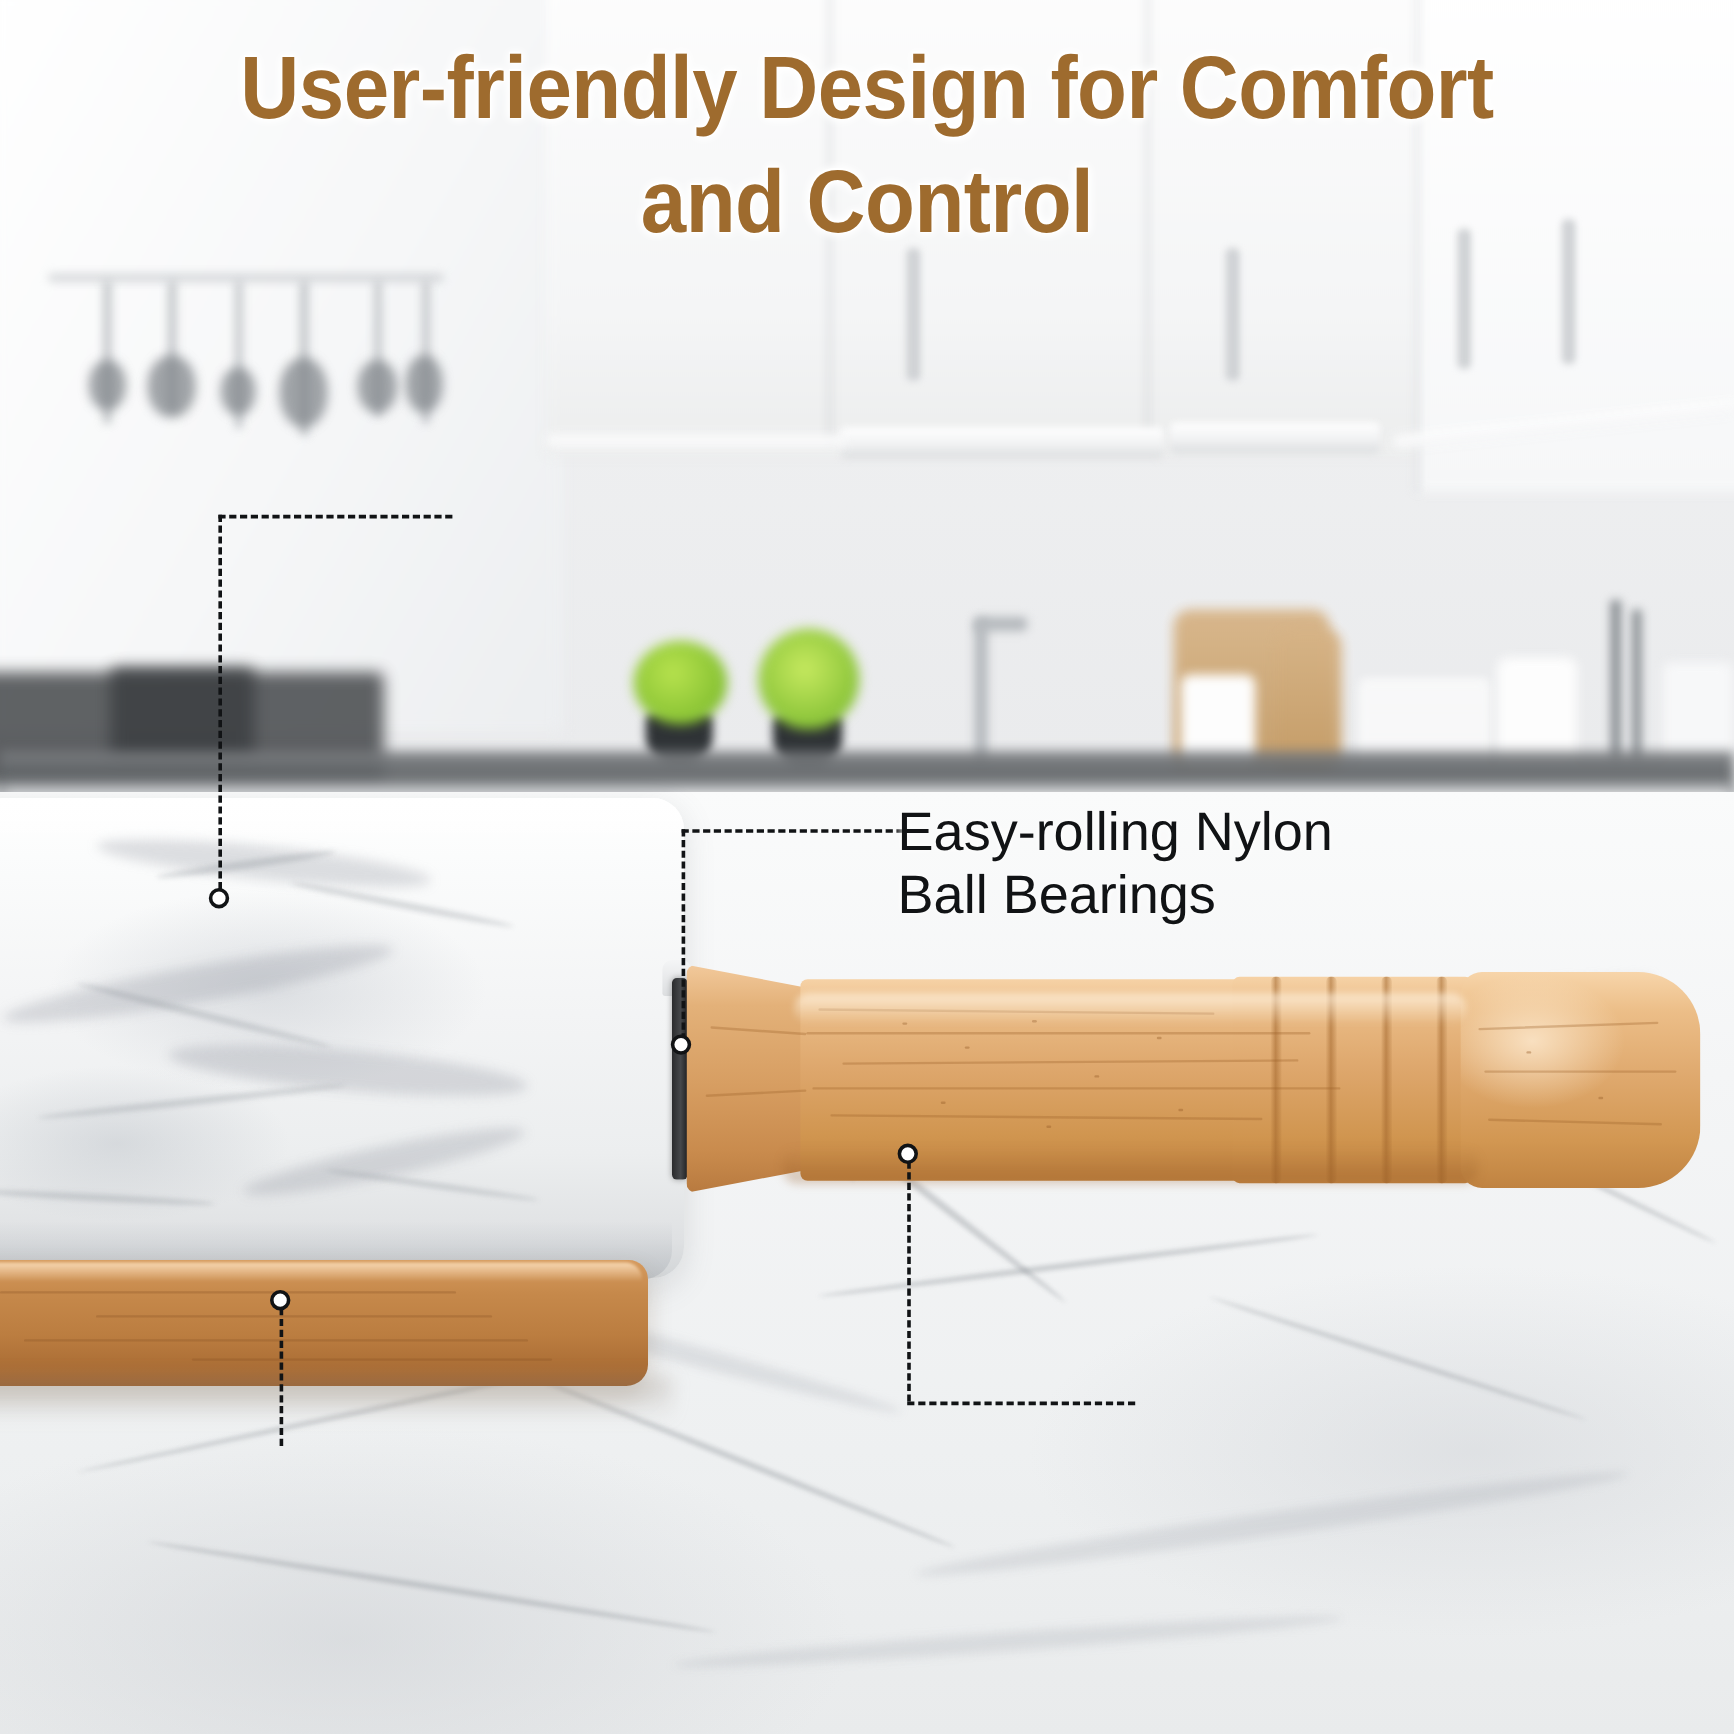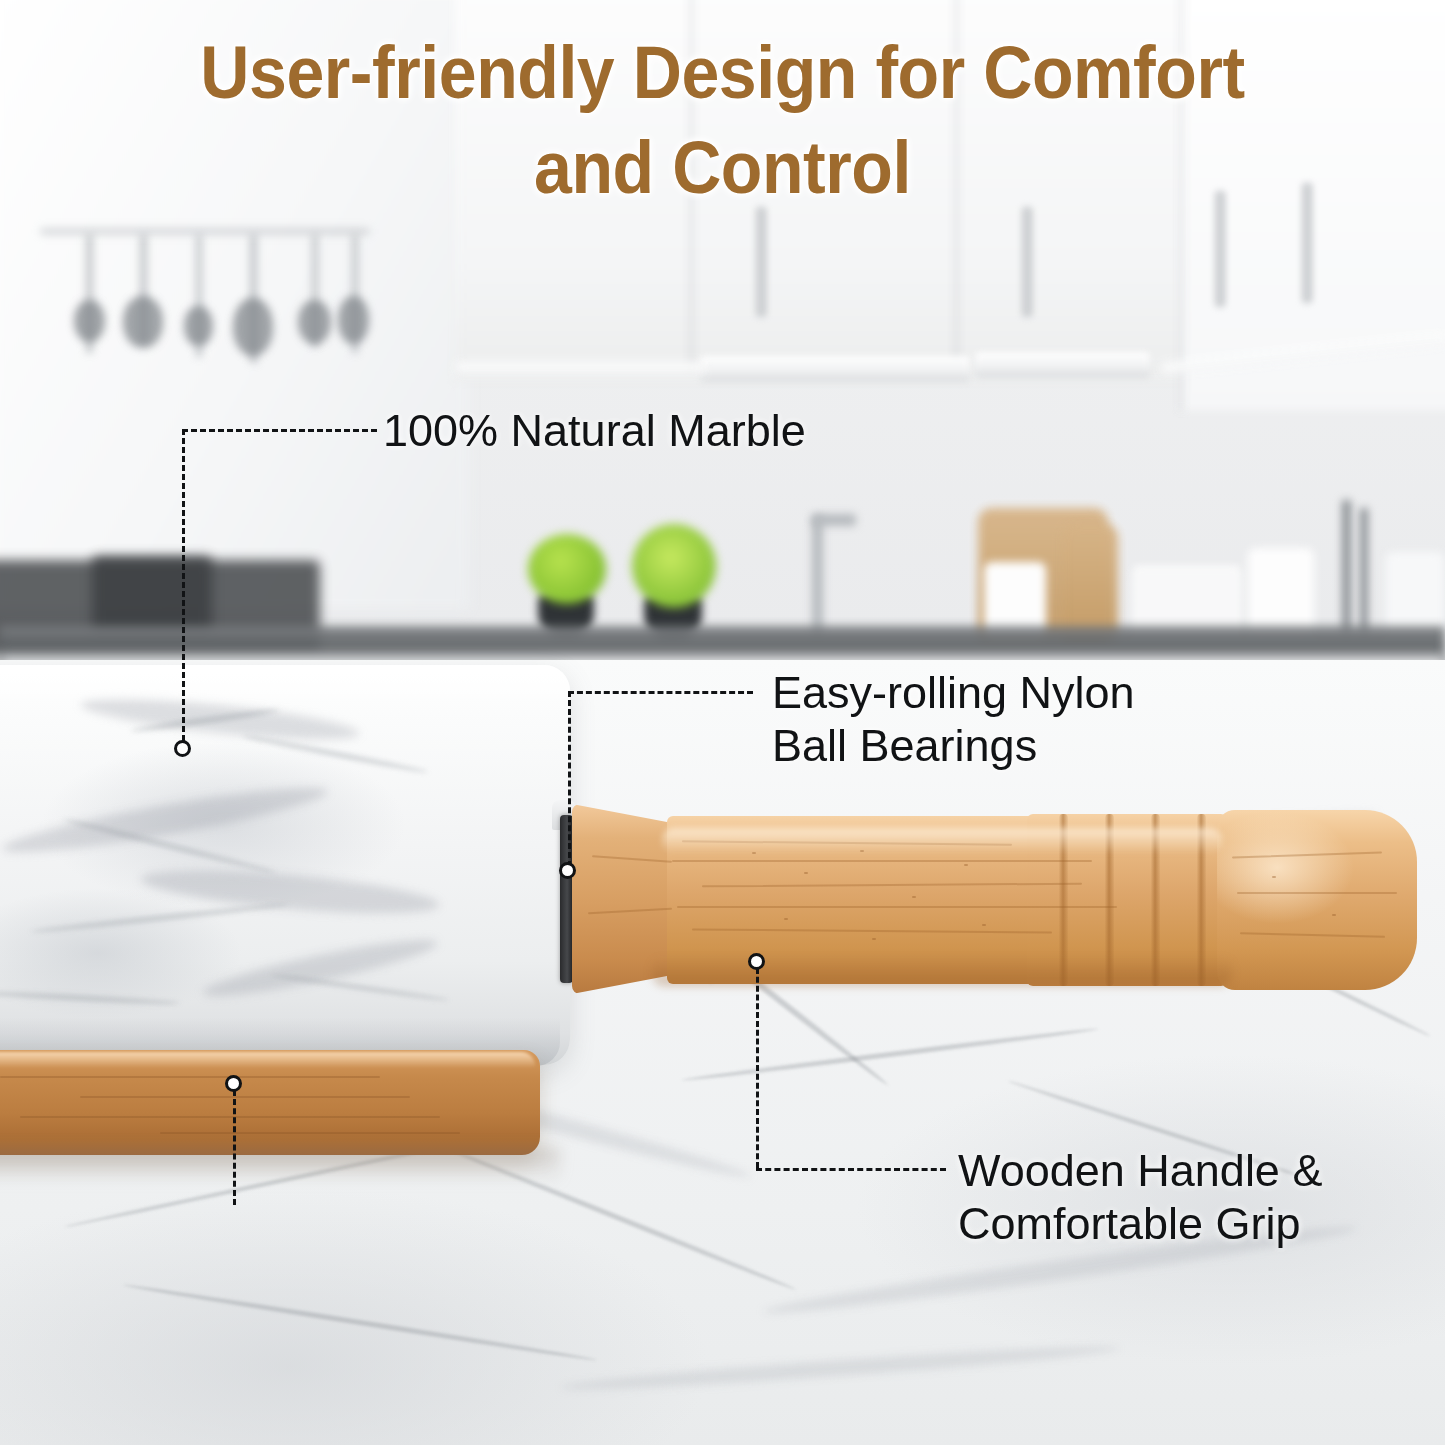--- a/index.html
+++ b/index.html
@@ -421,36 +421,33 @@
   </div>
 
   <div class="title">User-friendly Design for Comfort
 and Control</div>
 
   <div class="lead">
     <div class="h" style="left:182px;top:429px;width:195px;"></div>
     <div class="v" style="left:182px;top:429px;height:312px;"></div>
   </div>
   <div class="dot" style="left:174px;top:740px;"></div>
-  <div class="label" style="left:383px;top:404px;">100% Natural Marble</div>
 
   <div class="lead">
     <div class="h" style="left:568px;top:691px;width:185px;"></div>
     <div class="v" style="left:568px;top:691px;height:176px;"></div>
   </div>
   <div class="dot" style="left:559px;top:862px;"></div>
-  <div class="label" style="left:772px;top:666px;">Easy-rolling Nylon
+  <div class="label" style="left:748px;top:666px;">Easy-rolling Nylon
 Ball Bearings</div>
 
   <div class="dot" style="left:748px;top:953px;"></div>
   <div class="lead">
     <div class="v" style="left:756px;top:968px;height:200px;"></div>
     <div class="h" style="left:756px;top:1168px;width:190px;"></div>
   </div>
-  <div class="label" style="left:958px;top:1144px;">Wooden Handle &amp;
-Comfortable Grip</div>
 
   <div class="dot" style="left:225px;top:1075px;"></div>
   <div class="lead">
     <div class="v" style="left:233px;top:1090px;height:115px;"></div>
   </div>
 
 </div>
 
 </body></html>

